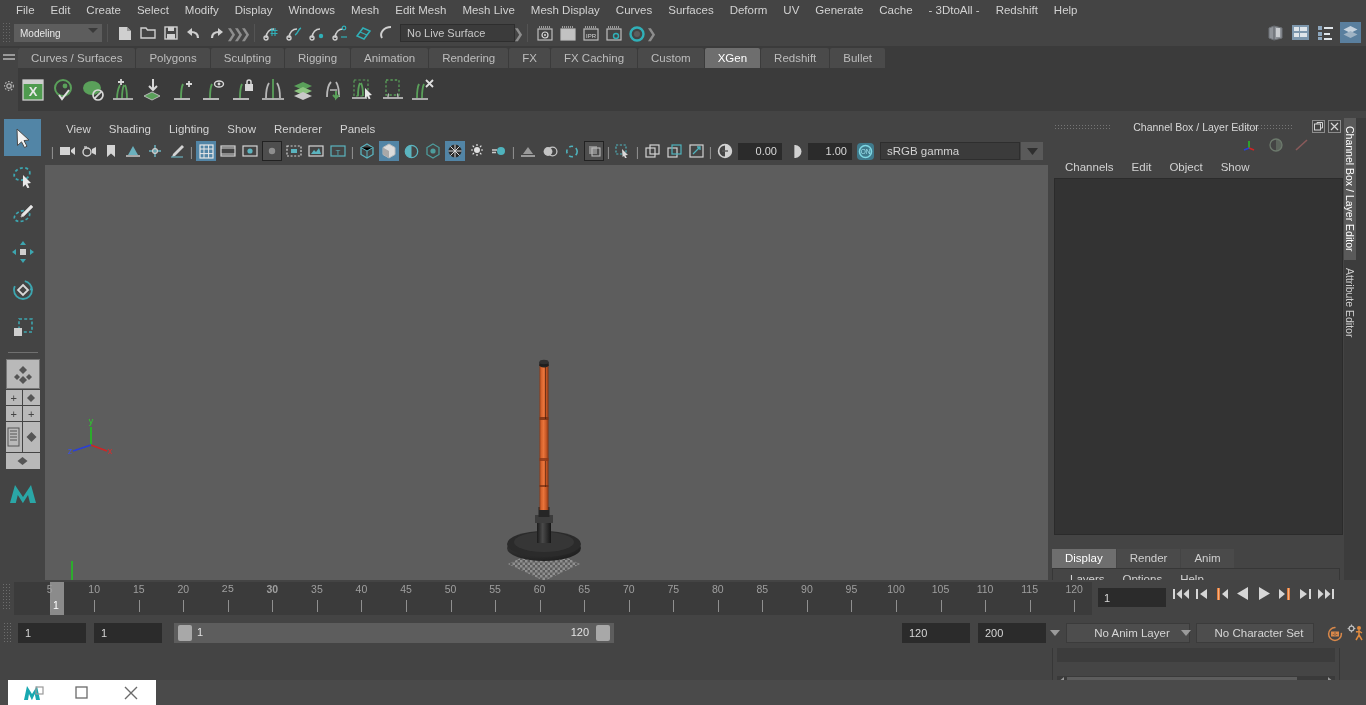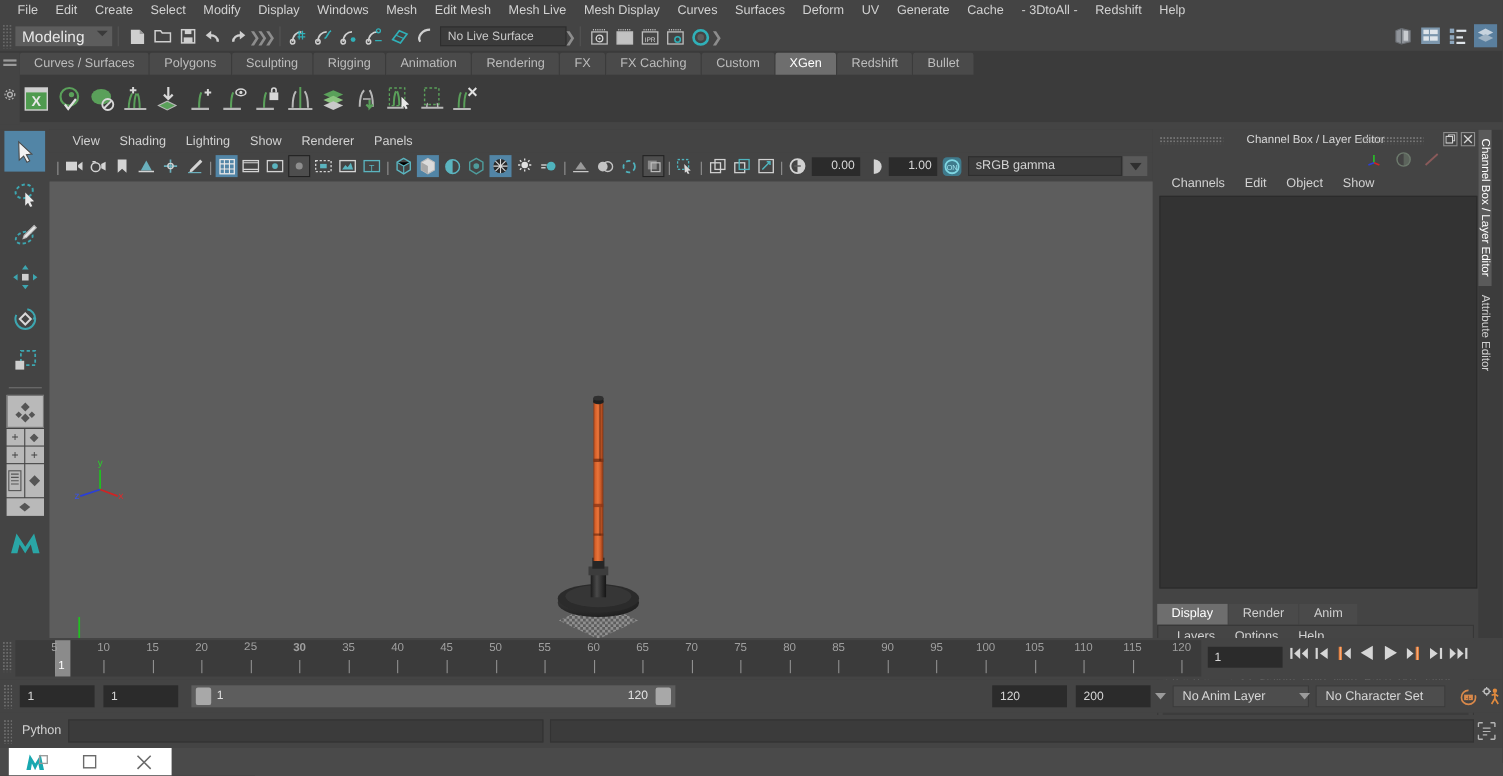--- a/index.html
+++ b/index.html
@@ -13,21 +13,21 @@
   #app { width:1366px; height:705px; position:relative; background:#444; }
 
   
   .menubar { height:20px; background:#444444; display:flex; align-items:center; padding-left:8px; }
   .menubar .mi { padding:0 8px; font-size:11.5px; color:#d2d2d2; line-height:20px; white-space:nowrap; cursor:default;}
 
   
   .statusline { height:26px; background:#444444; display:flex; align-items:center; padding-left:2px; position:relative;}
   .gripdots { width:9px; height:22px; background-image:radial-gradient(#6d6d6d 0.8px, transparent 0.9px); background-size:3px 3px; opacity:.85; margin-right:3px;}
   .modesel { width:88px; height:18px; background:#5d5d5d; border:none; display:flex; align-items:center; padding-left:6px;
-             font-size:14px; color:#e8e8e8; position:relative; }
+             font-size:10px; color:#e8e8e8; position:relative; }
   .modesel .arw { position:absolute; right:4px; top:4px; width:0;height:0;border-left:5px solid transparent;border-right:5px solid transparent;border-top:5px solid #3a3a3a;}
   .sep { width:1px; height:18px; background:#545454; margin:0 5px; }
   .sepc { width:7px; height:18px; display:flex; align-items:center; justify-content:center; color:#8d8d8d; font-size:13px;}
   .ibtn { width:21px; height:21px; display:flex; align-items:center; justify-content:center; margin:0 1px; }
   .ibtn svg { display:block; }
   .livefield { width:115px; height:18px; background:#3b3b3b; border:1px solid #2e2e2e; color:#c8c8c8;
                font-size:11px; display:flex; align-items:center; padding-left:6px; margin-left:2px;}
   .right-icons { position:absolute; right:4px; top:2px; display:flex; gap:2px; }
 
   
@@ -115,21 +115,21 @@
   .rb-grip { position:absolute; left:3px; top:4px; width:8px; height:22px;
              background-image:radial-gradient(#6d6d6d .8px, transparent .9px); background-size:3px 3px;}
   .rb-field { height:20px; background:#2b2b2b; color:#d6d6d6; font-size:11px; display:flex;
               align-items:center; padding-left:7px; position:absolute; top:5px;}
   .rb-range { position:absolute; left:174px; top:5px; width:440px; height:20px; background:#5d5d5d;}
   .rb-range .hl { position:absolute; left:4px; top:2px; width:14px; height:16px; background:#a8a8a8; border-radius:2px;}
   .rb-range .hr { position:absolute; right:4px; top:2px; width:14px; height:16px; background:#a8a8a8; border-radius:2px;}
   .rb-range .lv { position:absolute; left:23px; top:3px; font-size:11px; color:#e2e2e2;}
   .rb-range .rv { position:absolute; right:25px; top:3px; font-size:11px; color:#e2e2e2;}
   .rb-dd { position:absolute; top:5px; height:20px; background:#4d4d4d; border:1px solid #3b3b3b; color:#d6d6d6;
-           font-size:11.5px; display:flex; align-items:center; padding-left:8px;}
+           font-size:11.5px; display:flex; align-items:center; padding-left:8px;justify-content:center;}
   .rb-arrow { position:absolute; top:12px; width:0;height:0;border-left:5px solid transparent;border-right:5px solid transparent;border-top:6px solid #9b9b9b;}
 
   
   .cmdline { position:absolute; left:0; top:650px; width:1366px; height:30px; background:#444;}
   .cl-grip { position:absolute; left:3px; top:4px; width:8px; height:22px;
              background-image:radial-gradient(#6d6d6d .8px, transparent .9px); background-size:3px 3px;}
   .cl-label { position:absolute; left:20px; top:8px; font-size:11.5px; color:#d2d2d2;}
   .cl-input { position:absolute; left:62px; top:4px; width:432px; height:21px; background:#3b3b3b; border:1px solid #333;}
   .cl-output { position:absolute; left:500px; top:4px; width:840px; height:21px; background:#3b3b3b; border:1px solid #333;}
   .cl-btn { position:absolute; right:6px; top:6px; width:17px; height:17px;}
@@ -1113,36 +1113,20 @@
     <div style="position:absolute;left:1347px;top:6px;">
       <svg width="18" height="18" viewBox="0 0 18 18">
           <circle cx="4.5" cy="4.5" r="2.4" fill="none" stroke="#bdbdbd" stroke-width="1.3"></circle>
           <path d="M4.5 0.6v1.4M4.5 7v1.4M0.6 4.5h1.4M7 4.5h1.4" stroke="#bdbdbd" stroke-width="1.2"></path>
           <circle cx="12" cy="4" r="2" fill="#e08a3e"></circle>
           <path d="M12 6v5l-3 5M12 11l3 5M9 8l3-1 3 2" stroke="#e08a3e" stroke-width="1.5" fill="none"></path>
         </svg>
     </div>
   </div>
 
-  <div class="cmdline">
-    <div class="cl-grip"></div>
-    <div class="cl-label">Python</div>
-    <div class="cl-input">
-      <span></span>
-    </div>
-    <div class="cl-output">
-      <span></span>
-    </div>
-    <div class="cl-btn">
-      <svg width="17" height="17" viewBox="0 0 17 17">
-          <path d="M1 1h4M1 1v4M16 1h-4M16 1v4M1 16h4M1 16v-4M16 16h-4M16 16v-4" stroke="#b5b5b5" stroke-width="1.3" fill="none"></path>
-          <path d="M5 6h7M5 9h7M5 12h4" stroke="#b5b5b5" stroke-width="1.1"></path>
-        </svg>
-    </div>
-  </div>
 
   <div class="taskbar">
     <div class="tb-win">
       <div class="tb-item">
         <svg width="22" height="17" viewBox="0 0 22 17">
             <path d="M2 16L5 2l5 8 5-8 3 14h-4l-1.2-6-2.8 6h-0.2l-2.8-6L6 16z" fill="#18a8b0"></path>
             <rect x="14" y="3" width="7" height="7" fill="none" stroke="#9a9a9a" stroke-width="1.2"></rect>
           </svg>
       </div>
       <div class="tb-item">

